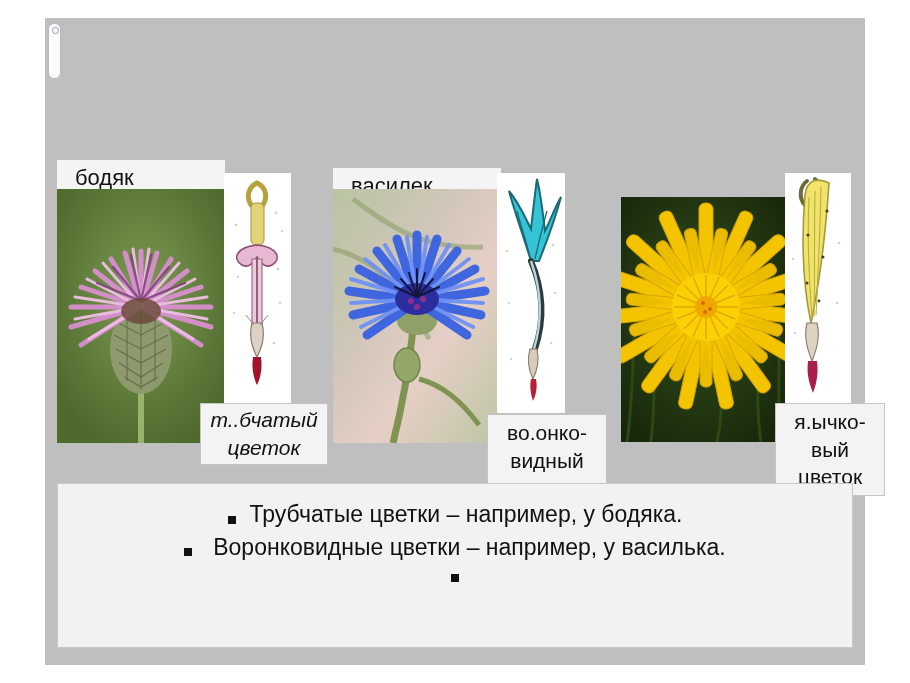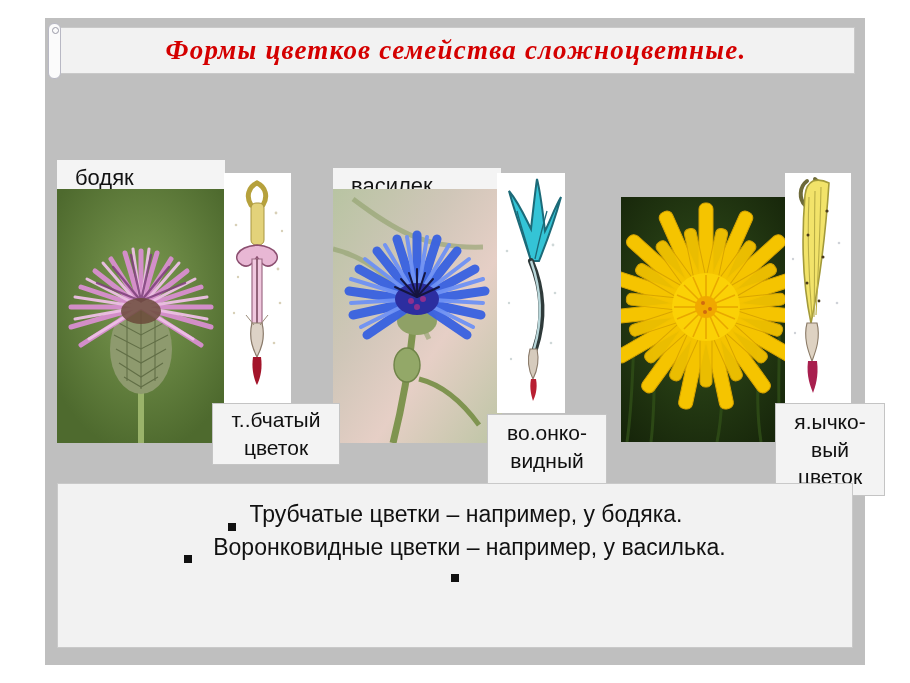--- a/index.html
+++ b/index.html
@@ -52,48 +52,45 @@
   .detail{position:absolute;background:#ffffff;overflow:hidden;}
   #detail-tube{left:167px;top:13px;width:67px;height:240px;}
   #detail-funnel{left:440px;top:13px;width:68px;height:240px;}
   #detail-ligulate{left:728px;top:13px;width:66px;height:240px;}
 
   
   .caption{position:absolute;background:#f3f3f3;border:1px solid #c4c4c4;
            display:flex;flex-direction:column;align-items:center;
            justify-content:center;box-sizing:border-box;}
   .caption span{font-size:21px;color:#101010;line-height:1.33;white-space:nowrap;}
-  #caption-tube{left:155px;top:243px;width:128px;height:62px;}
+  #caption-tube{left:143px;top:243px;width:128px;height:62px;font-style:italic;}
   #caption-funnel{left:430px;top:254px;width:120px;height:93px;}
   #caption-ligulate{left:718px;top:243px;width:110px;height:93px;}
 
   
   #bottom-box{position:absolute;left:12px;top:465px;width:796px;height:165px;
               background:#f2f2f2;border:1px solid #c9c9c9;box-sizing:border-box;
               padding-top:14px;}
   #bottom-head{text-align:center;font-size:23px;color:#111;margin-bottom:4px;}
-  .b-item{display:flex;align-items:flex-end;justify-content:center;
+  .b-item{display:flex;align-items:center;justify-content:center;
           font-size:23px;color:#111;line-height:1.42;}
   .b-bullet{width:8px;height:8px;background:#111;margin-top:11px;
             margin-right:14px;flex:0 0 auto;}
   .b-1{padding-left:0px;}
   .b-2{padding-left:0px;gap:7px;}
   .b-3{padding-left:14px;}
 
   
   svg{display:block;}
 </style>
 </head>
 <body>
 
 <div id="slide">
 
-  <div id="title-box">
-    <div id="title-text">Формы цветков семейства сложноцветные.</div>
-  </div>
   <div id="title-handle"></div>
 
 
   <div id="strip">
 
     <div class="namebar" style="left:0px;top:0px;width:168px;height:31px;">
       <span>бодяк</span>
     </div>
     <div class="namebar" style="left:276px;top:0px;width:168px;height:31px;margin-top:8px;">
       <span>василек</span>

